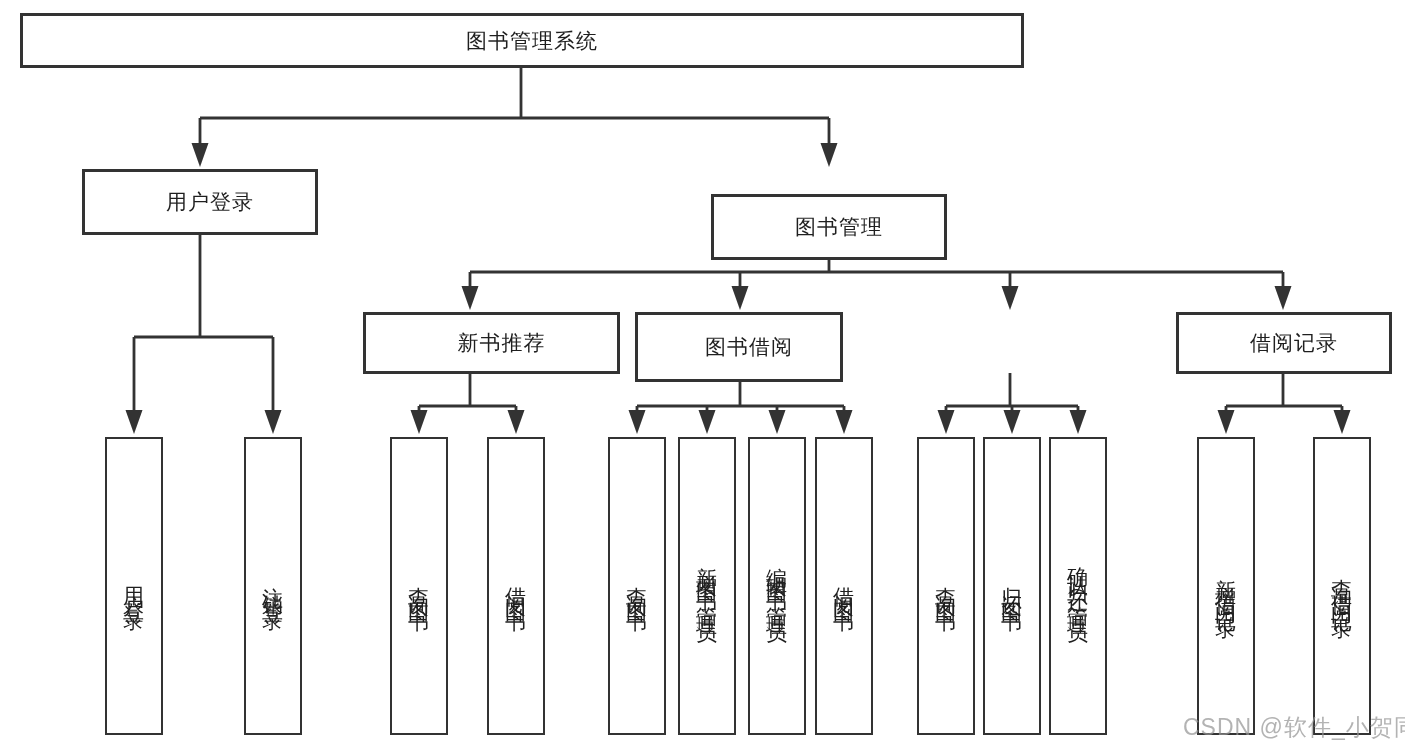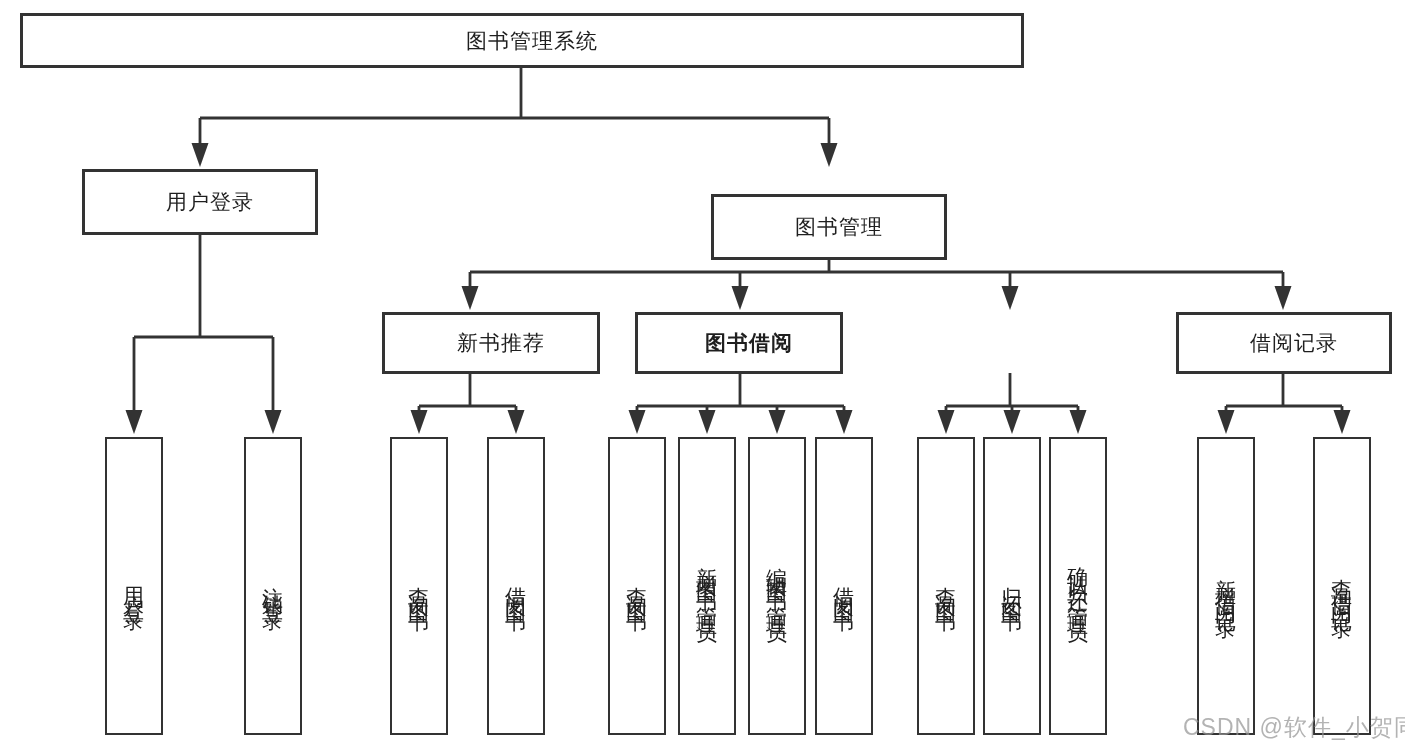--- a/index.html
+++ b/index.html
@@ -115,24 +115,24 @@
     <span>图书管理系统</span>
   </div>
 
   <div class="node h-label" style="left:82px; top:169px; width:236px; height:66px;">
     <span>用户登录</span>
   </div>
   <div class="node h-label" style="left:711px; top:170px; width:236px; height:66px;margin-top:24px;">
     <span>图书管理</span>
   </div>
 
-  <div class="node h-label" style="left:382px; top:312px; width:218px; height:62px;">
+  <div class="node h-label" style="left:363px; top:312px; width:257px; height:62px;">
     <span>新书推荐</span>
   </div>
-  <div class="node h-label" style="left:635px; top:312px; width:208px; height:62px;font-weight:bold;">
+  <div class="node h-label" style="left:635px; top:312px; width:208px; height:70px;">
     <span>图书借阅</span>
   </div>
   <div class="node h-label" style="left:1176px; top:312px; width:216px; height:62px;">
     <span>借阅记录</span>
   </div>
 
   <div class="node leaf" style="left:105px; top:437px; width:58px; height:298px;">
     <span class="vtext">用户登录</span>
   </div>
   <div class="node leaf" style="left:244px; top:437px; width:58px; height:298px;">

